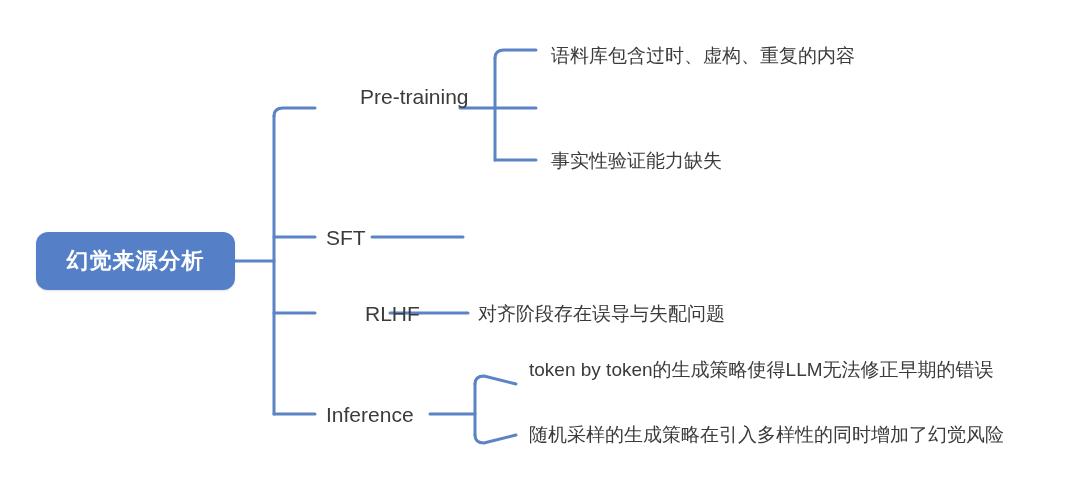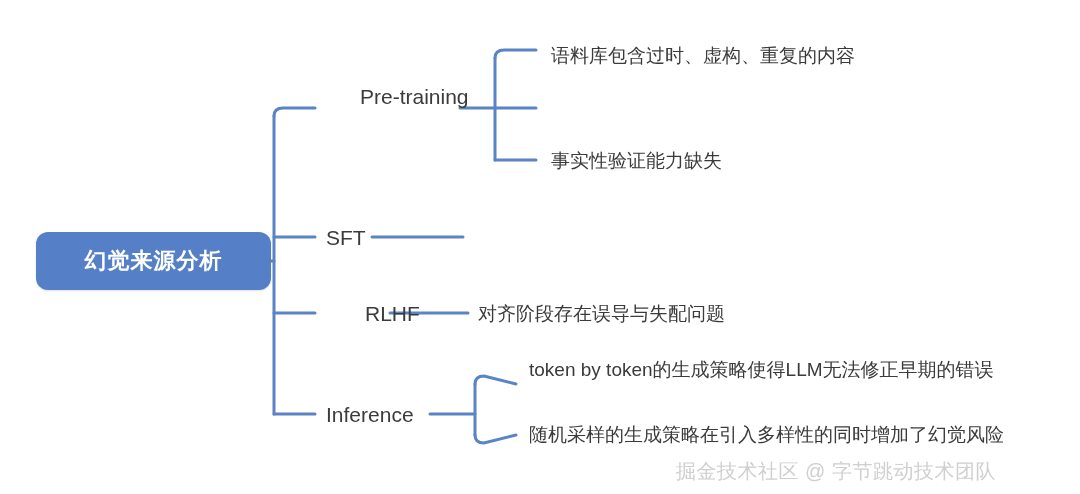--- a/index.html
+++ b/index.html
@@ -28,21 +28,21 @@
     width: 1080px;
     height: 494px;
     pointer-events: none;
   }
 
   
   .root-node {
     position: absolute;
     left: 36px;
     top: 232px;
-    width: 235px;
+    width: 199px;
     height: 58px;
     border-radius: 12px;
     background: #5580c8;
     box-shadow: 0 1px 2px rgba(0,0,0,0.12);
     display: flex;
     align-items: center;
     justify-content: center;
     font-family: Liberation Serif, serif;
   }
   .root-label {
@@ -137,15 +137,14 @@
 
   <div class="leaf-label" style="left:551px; top:151px;">事实性验证能力缺失</div>
 
 
   <div class="leaf-label" style="left:478px; top:304px;">对齐阶段存在误导与失配问题</div>
 
   <div class="leaf-label" style="left:529px; top:360px;">token by token的生成策略使得LLM无法修正早期的错误</div>
 
   <div class="leaf-label" style="left:529px; top:425px;">随机采样的生成策略在引入多样性的同时增加了幻觉风险</div>
 
-  <div class="watermark">掘金技术社区 @ 字节跳动技术团队</div>
 
 </div>
 
 </body></html>

